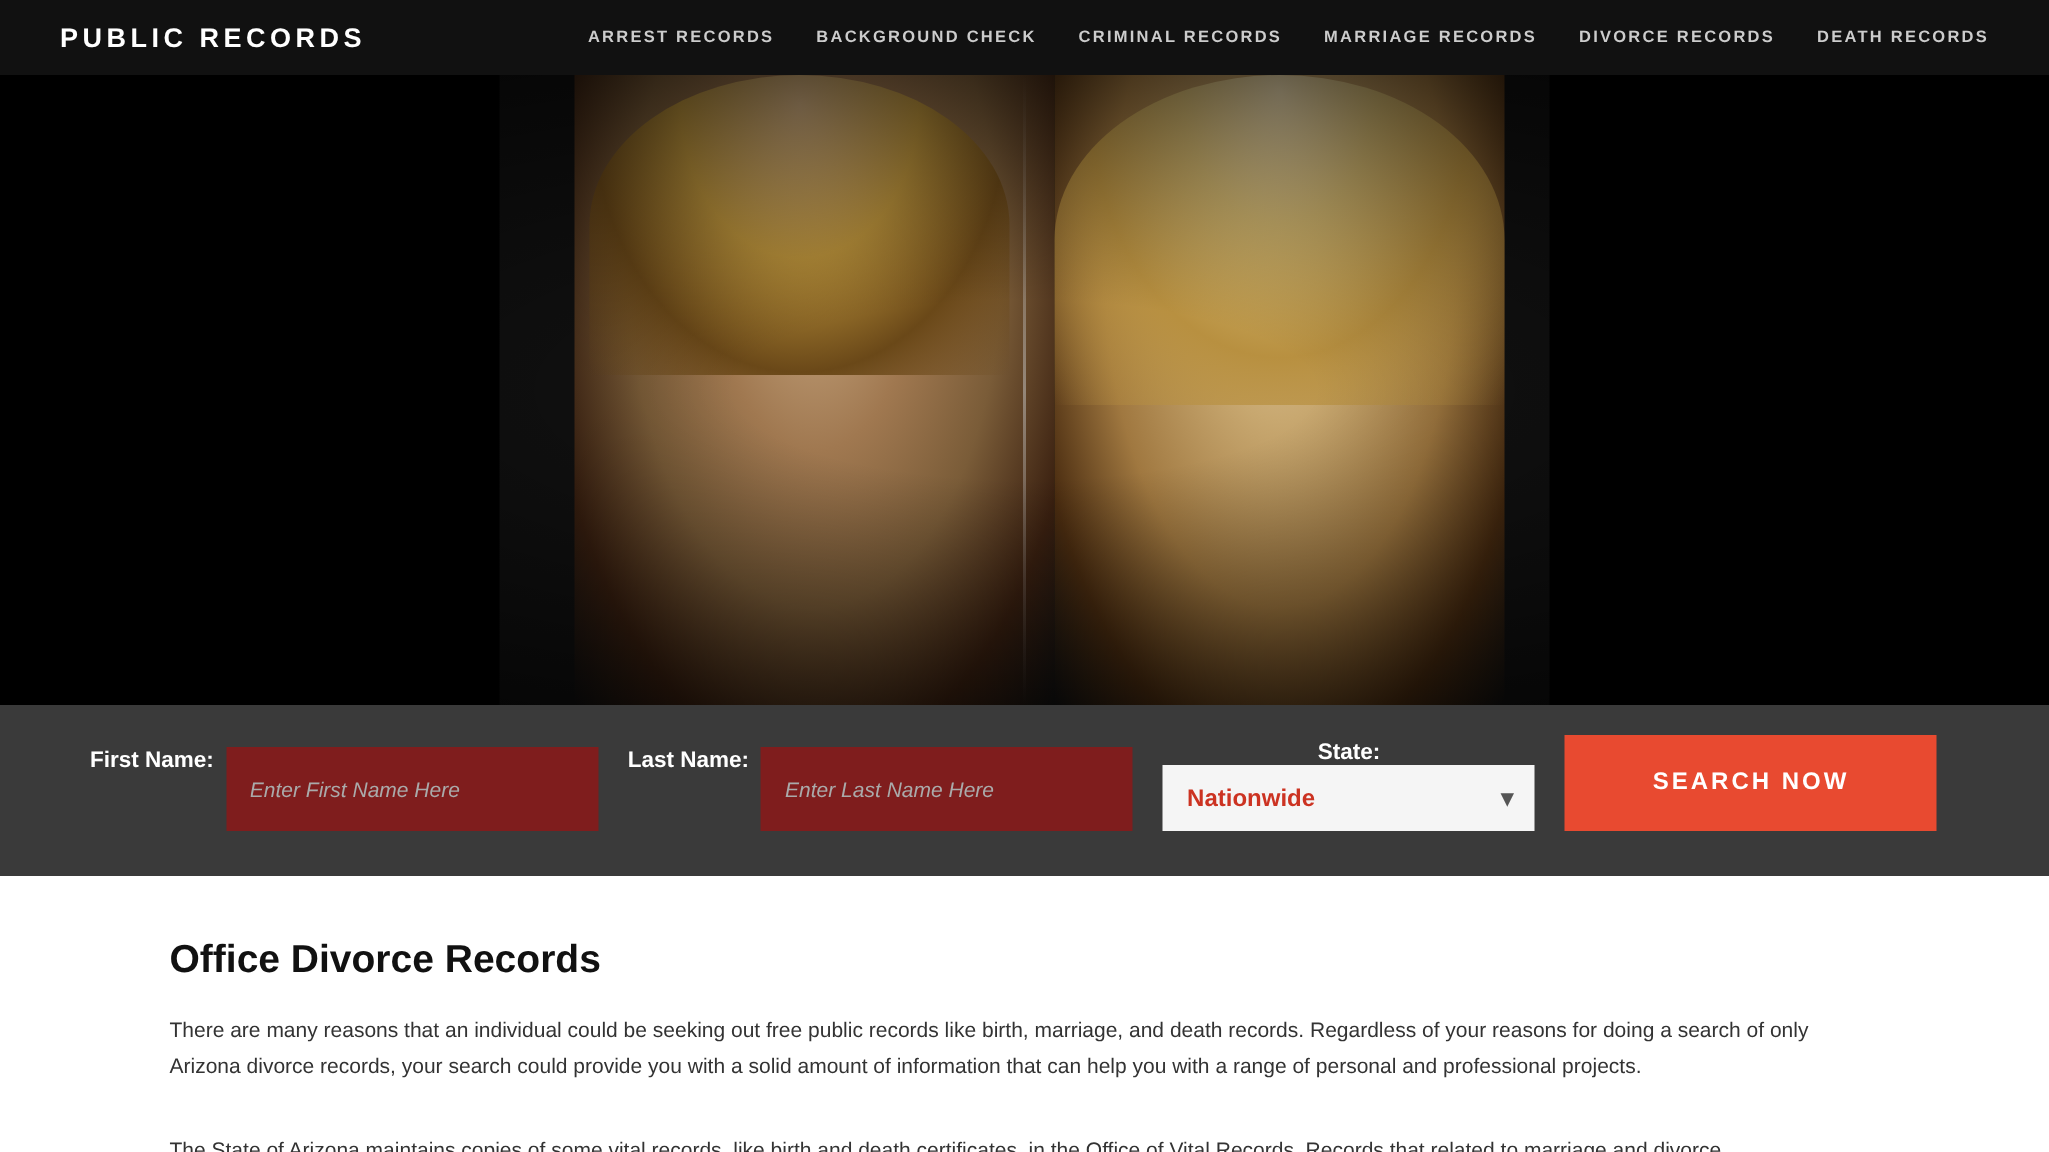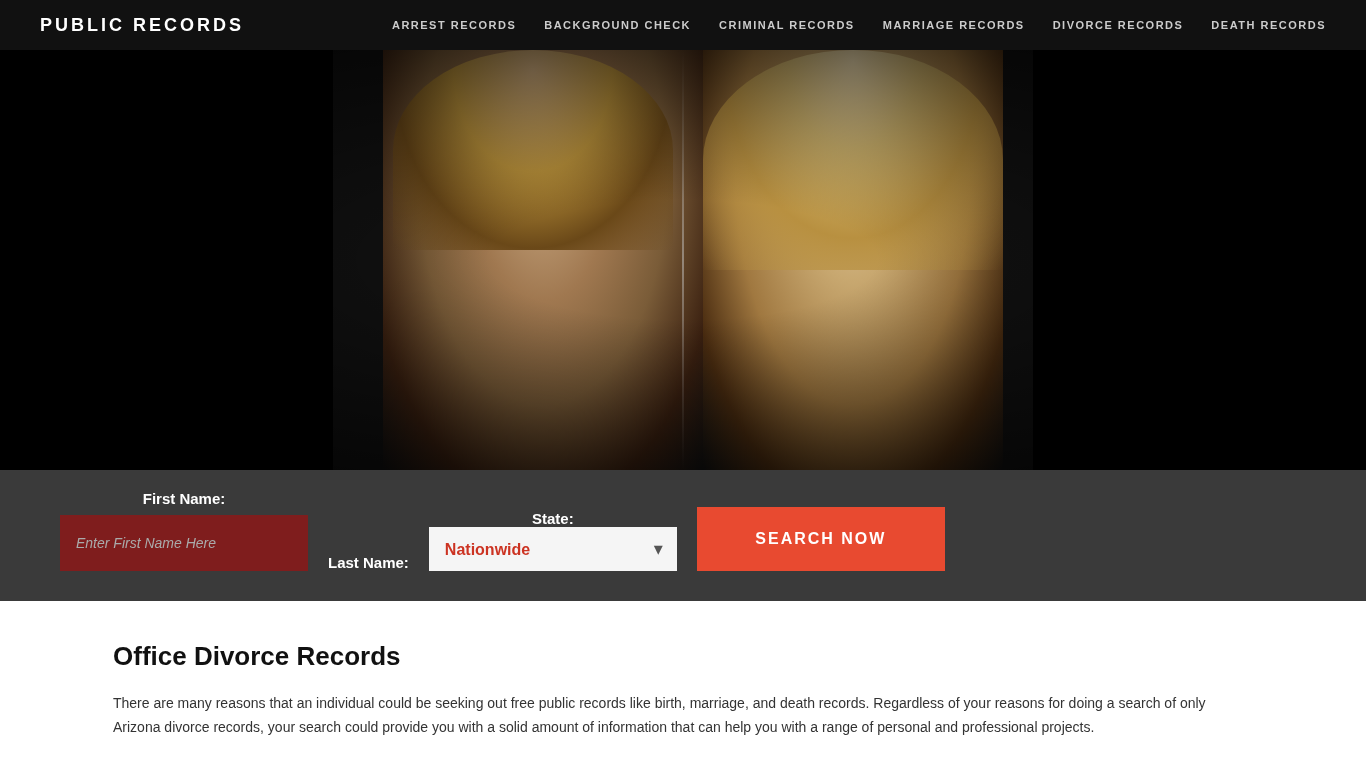--- a/index.html
+++ b/index.html
@@ -148,21 +148,21 @@
     .search-section {
       background: #3a3a3a;
       padding: 20px 60px 30px;
       display: flex;
       align-items: flex-end;
       gap: 20px;
     }
 
     .search-field {
       display: flex;
-      flex-direction: column;
+      flex-direction: row;
       gap: 8px;
     }
 
     .search-field label {
       color: #fff;
       font-size: 15px;
       font-weight: 600;
       text-align: center;
     }
 
@@ -288,20 +288,21 @@
 </div>
 
 <div class="search-section">
   <div class="search-field">
     <label>First Name:</label>
     <input type="text" placeholder="Enter First Name Here" style="">
   </div>
 
   <div class="search-field">
     <label>Last Name:</label>
+    <input type="text" placeholder="Enter Last Name Here" style="">
   </div>
 
   <div class="search-field-state">
     <label>State:</label>
     <div class="state-select-wrapper">
       <select>
         <option value="Nationwide" selected="">Nationwide</option>
         <option value="Alabama">Alabama</option>
         <option value="Alaska">Alaska</option>
         <option value="Arizona">Arizona</option>

